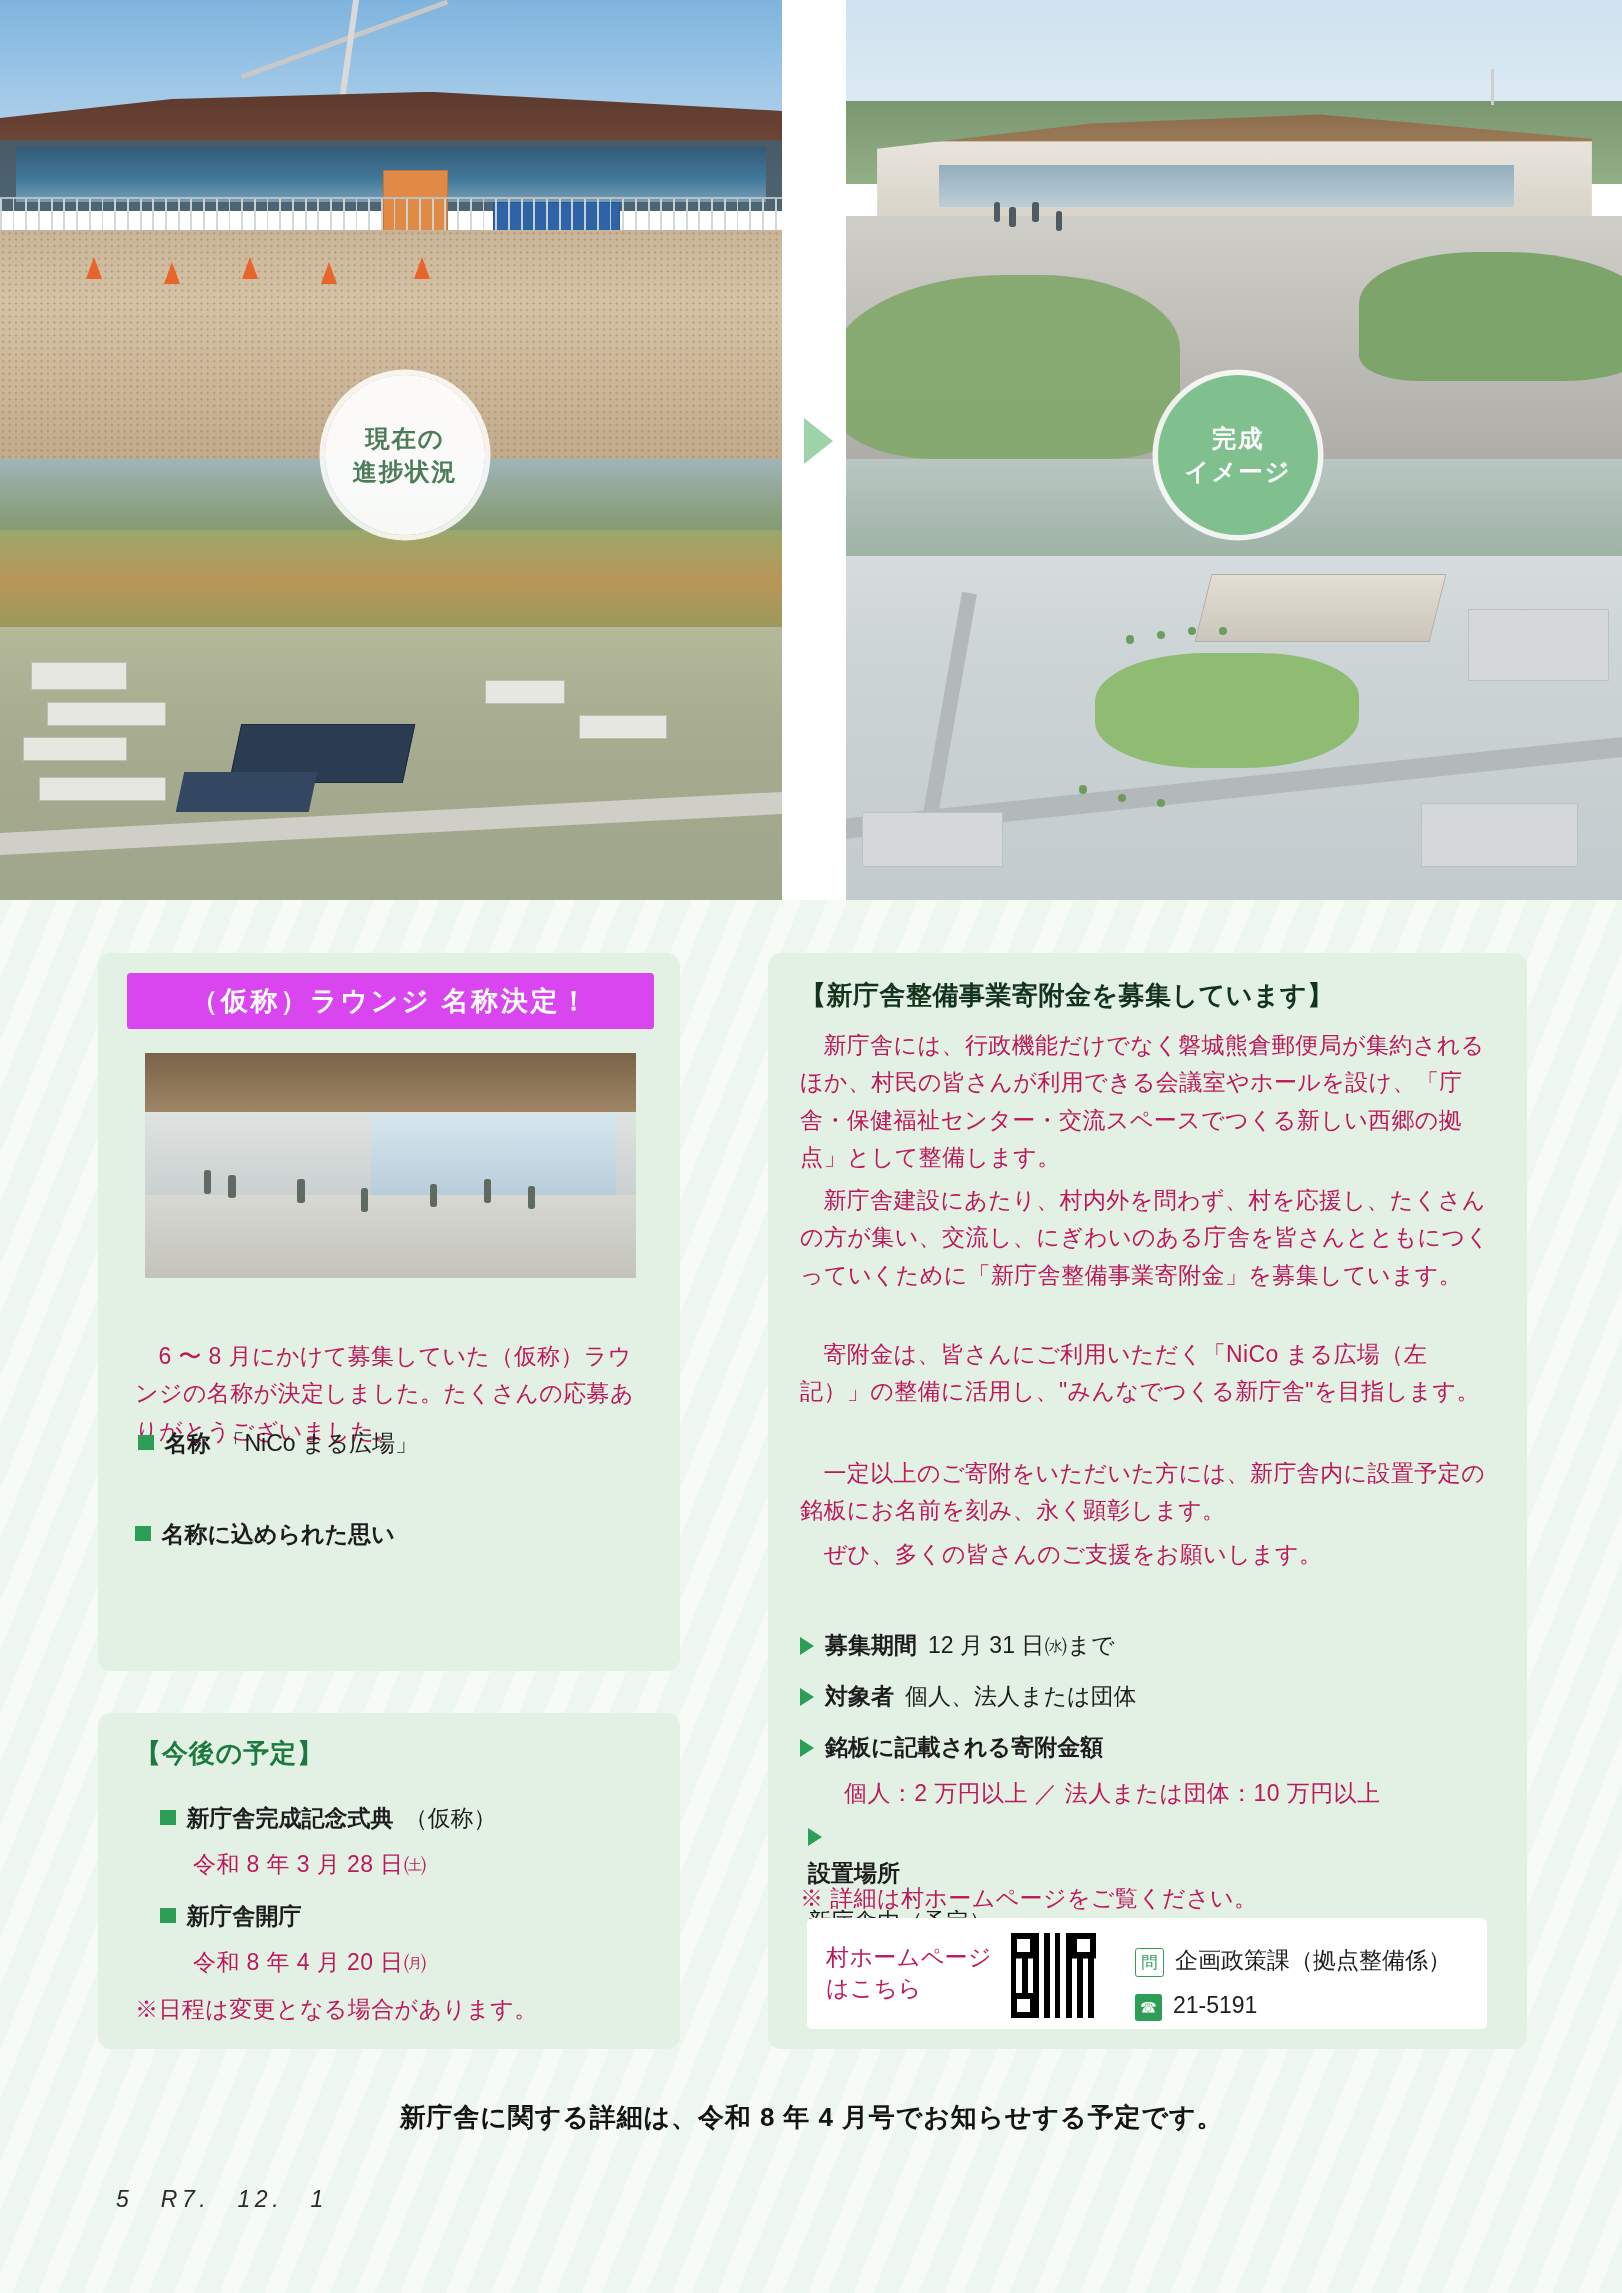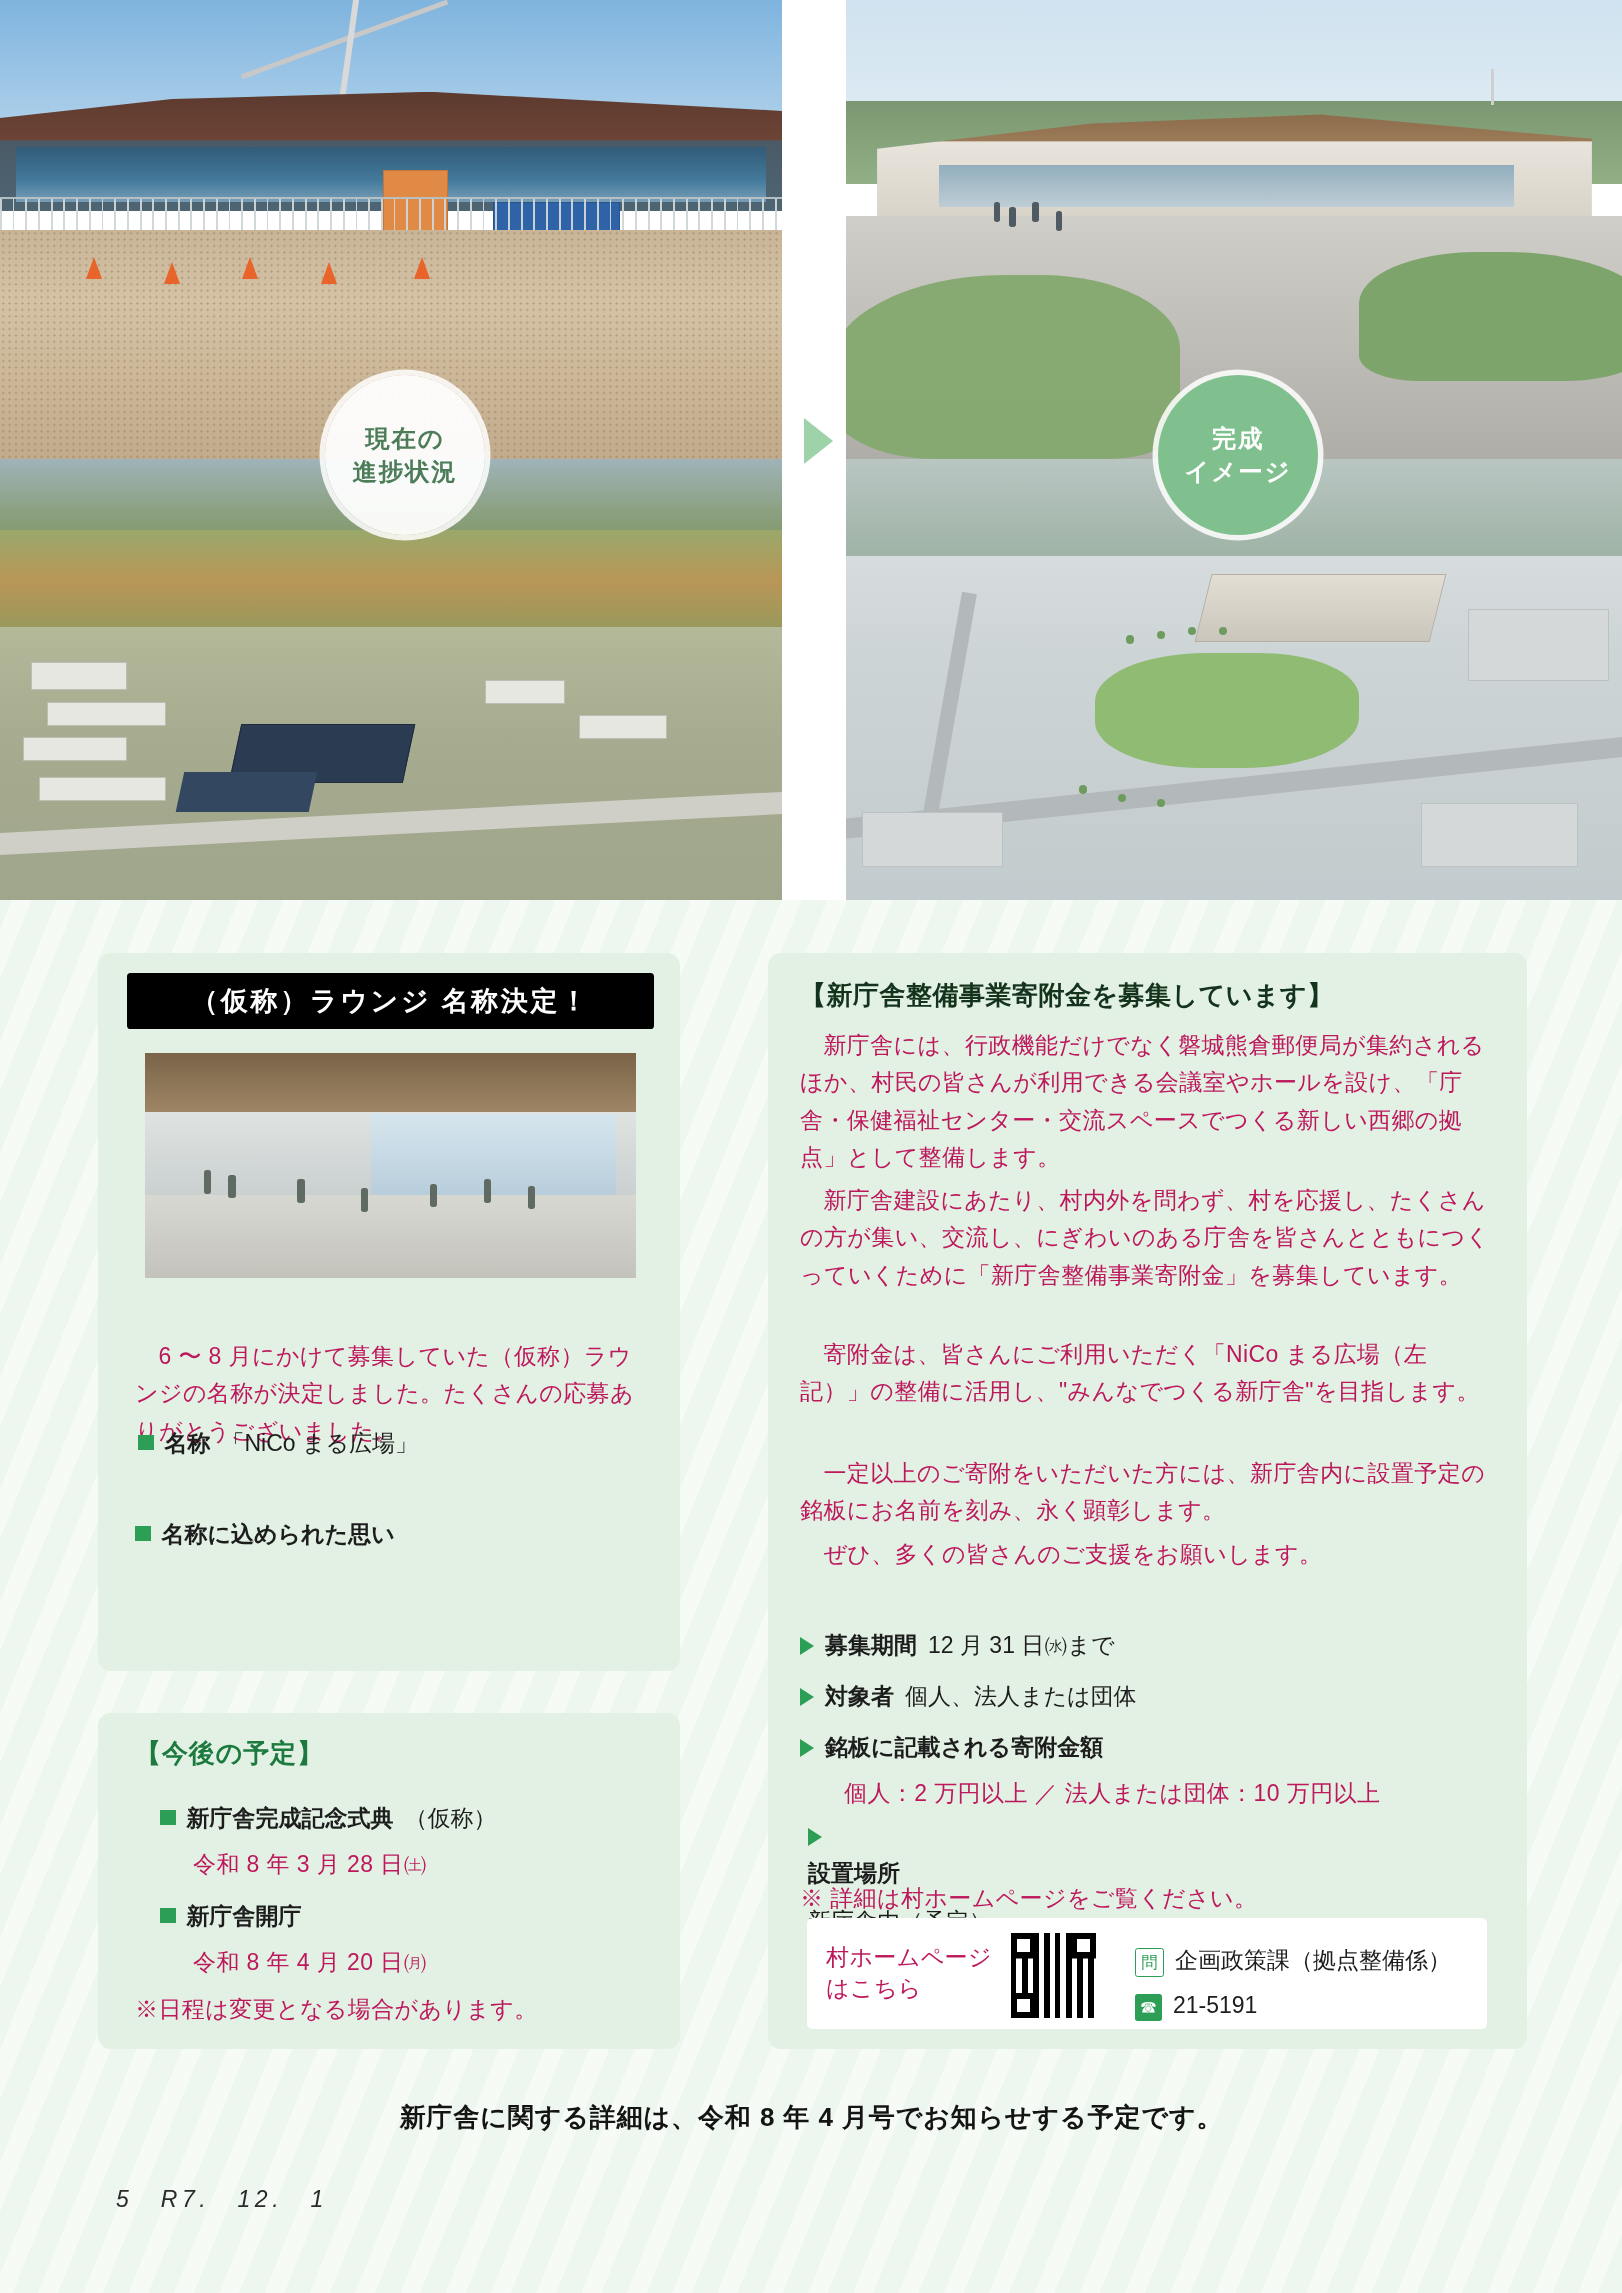--- a/index.html
+++ b/index.html
@@ -253,21 +253,21 @@
     border-radius: 12.7px;
   }
   .card-left-top   { left: 98px; top: 53px;  width: 582px; height: 718px; }
   .card-left-bot   { left: 98px; top: 813px; width: 582px; height: 336px; }
   .card-right      { left: 768px; top: 53px;  width: 759px; height: 1096px; }
 
   .ribbon {
     position: absolute;
     left: 127px; top: 73px;
     width: 527px; height: 56px;
-    background: #000000;
+    background: #d946ef;
     border-radius: 3.6px;
     color: #ffffff;
     display: flex; align-items: center; justify-content: center;
     font-size: 27px; font-weight: bold; letter-spacing: 2.7px;
   }
 
   
   .lounge-photo {
     position: absolute;
     left: 145px; top: 153px;

